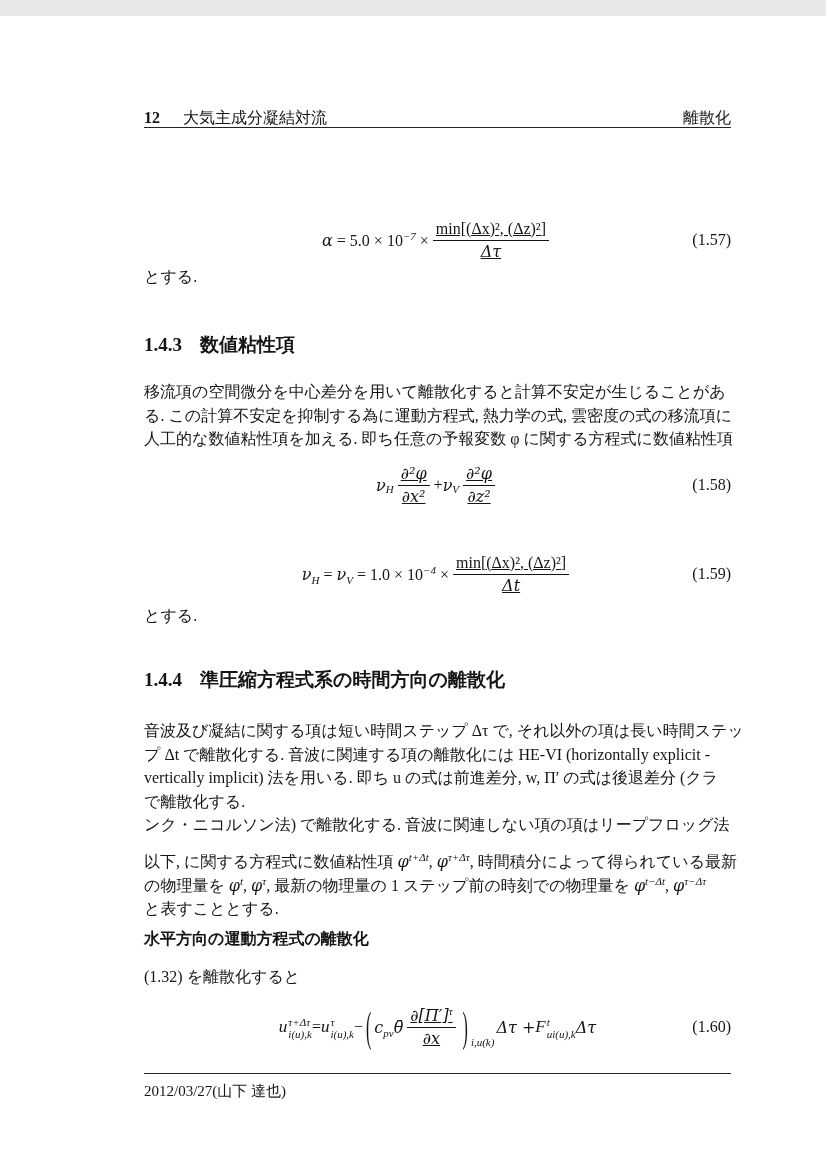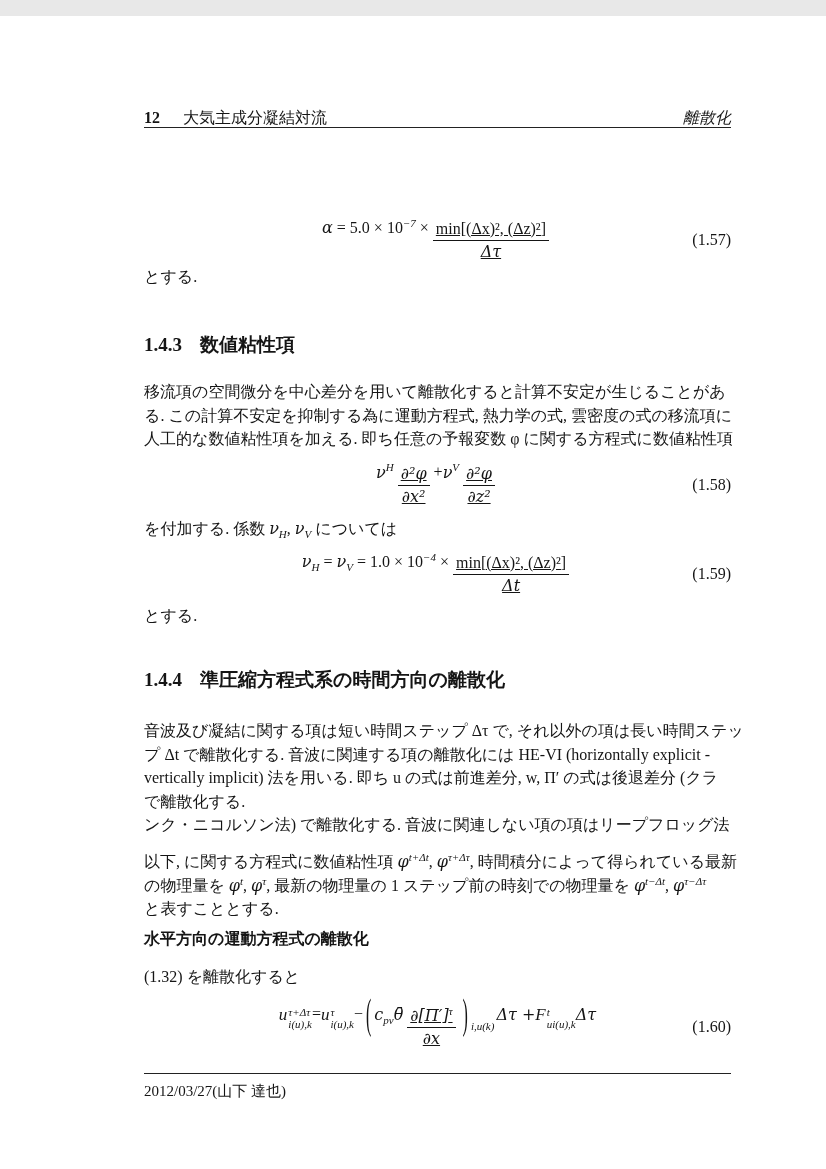--- a/index.html
+++ b/index.html
@@ -13,42 +13,42 @@
     font-family:"Liberation Serif","DejaVu Serif",serif;
     font-size:16px;
     overflow:hidden;
   }
   .abs { position:absolute; left:144px; right:95px; }
 
   
   .hdr { display:flex; align-items:baseline; top:92px; }
   .pgnum { font-weight:bold; font-size:16px; }
   .ltitle { margin-left:23px; font-size:16px; }
-  .rtitle { margin-left:auto; font-size:16px;font-style:italic; }
+  .rtitle { margin-left:auto; font-size:16px; }
   .hdr-rule { top:111px; border-top:1.5px solid #222; height:0; }
 
   
   .line { line-height:23.5px; white-space:nowrap; }
   .para {}
 
   
   .sec { display:flex; align-items:baseline; font-weight:bold; }
   .sec .num { font-size:19px; font-family:"Liberation Serif",serif; }
   .sec .ttl { margin-left:18px; font-size:19px; font-family:"Liberation Sans",sans-serif; }
   .subhead { font-weight:bold; font-size:16px; font-family:"Liberation Sans",sans-serif; }
 
   
   .mi { font-style:italic; font-family:"DejaVu Serif",serif; }
   .mn { font-style:normal; }
   sup.msup { font-size:11px; font-style:italic; vertical-align:baseline; position:relative; top:-6px; line-height:0; }
   sub.msub { font-size:11px; font-style:italic; vertical-align:baseline; position:relative; top:4px; line-height:0; }
 
   .equation { position:absolute; left:144px; right:95px; display:flex; justify-content:center; align-items:center; }
   .eq-label { position:absolute; right:0; top:50%; transform:translateY(-50%); font-style:normal; }
-  .eq-body { display:inline-flex; align-items:flex-start; white-space:nowrap; }
+  .eq-body { display:inline-flex; align-items:center; white-space:nowrap; }
 
   .frac { display:inline-flex; flex-direction:column; align-items:center; margin:0 4px; }
   .frac .fnum, .frac .fden { line-height:22px; padding:0 3px; white-space:nowrap;text-decoration:underline; }
   .frac .fbar { align-self:stretch; height:0; border-top:1px solid #151515; }
 
   .ss { display:inline-flex; flex-direction:column; align-items:flex-start; font-size:11px; font-style:italic; line-height:12px; vertical-align:middle; margin-left:1px; position:relative; top:1px; }
   .mvar { font-style:italic; font-size:17px; }
   .bp { display:inline-block; transform:scaleY(2.7); transform-origin:center; font-size:16px; margin:0 3px; font-weight:400; }
   .psub { font-size:11px; font-style:italic; position:relative; top:15px; margin-right:2px; }
 
@@ -108,21 +108,20 @@
         <sub class="msub">V</sub>
       <span class="frac">
         <span class="fnum mi">∂²φ</span>
         <span class="fbar"></span>
         <span class="fden mi">∂z²</span>
       </span>
     </span>
     <span class="eq-label">(1.58)</span>
   </div>
 
-  <div class="abs line" style="top:501px"><span class="mn">を付加する. 係数 </span><span class="mi">ν</span><sub class="msub">H</sub><span class="mn">, </span><span class="mi">ν</span><sub class="msub">V</sub><span class="mn"> については</span></div>
 
   <div class="equation" style="top:533px; height:50px;">
     <span class="eq-body">
       <span><span class="mi">ν</span><sub class="msub">H</sub><span class="mn"> = </span><span class="mi">ν</span><sub class="msub">V</sub><span class="mn"> = 1.0 × 10</span><sup class="msup">−4</sup><span class="mn"> × </span></span>
       <span class="frac">
         <span class="fnum mn">min[(Δx)², (Δz)²]</span>
         <span class="fbar"></span>
         <span class="fden mi">Δt</span>
       </span>
     </span>

